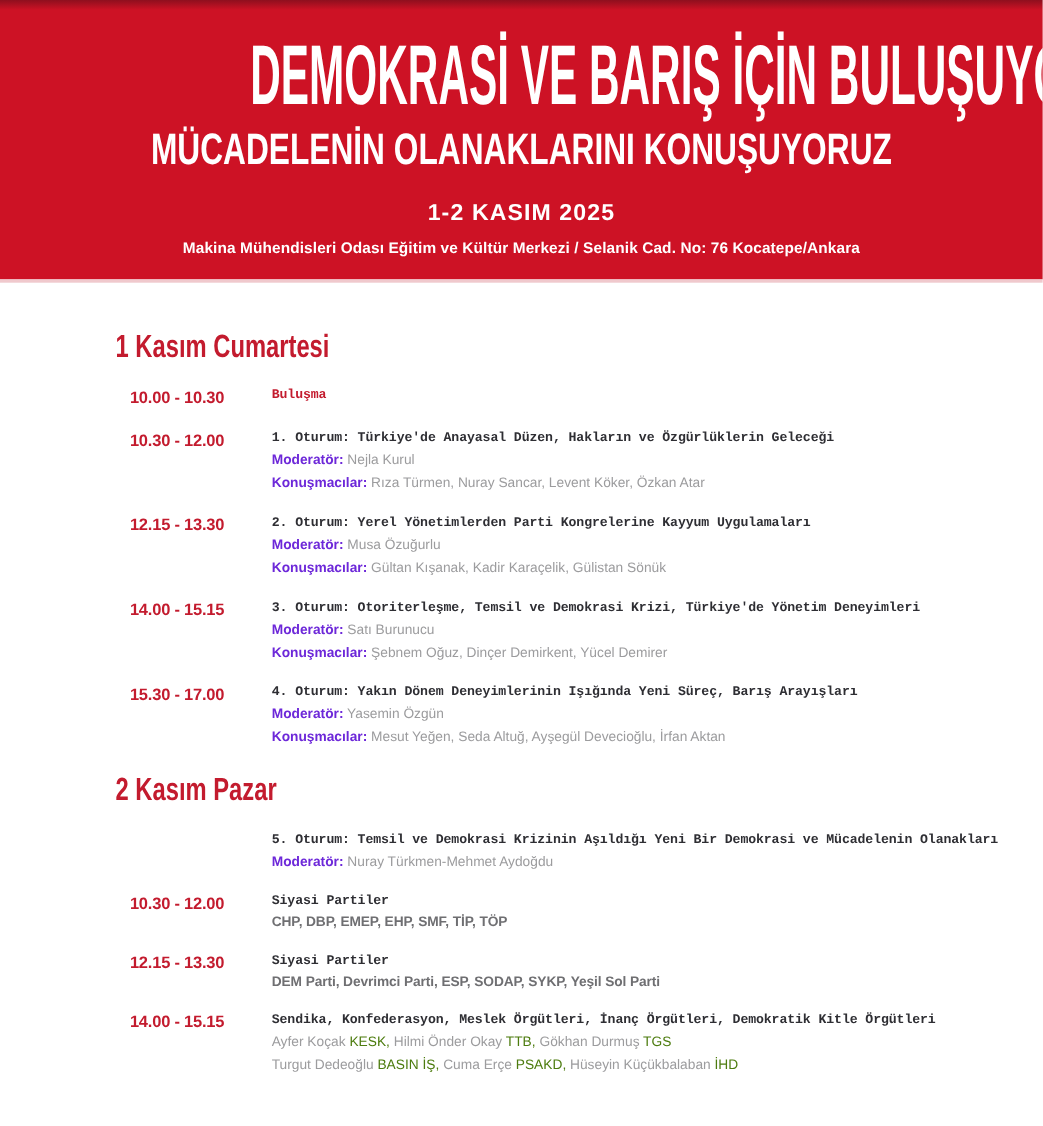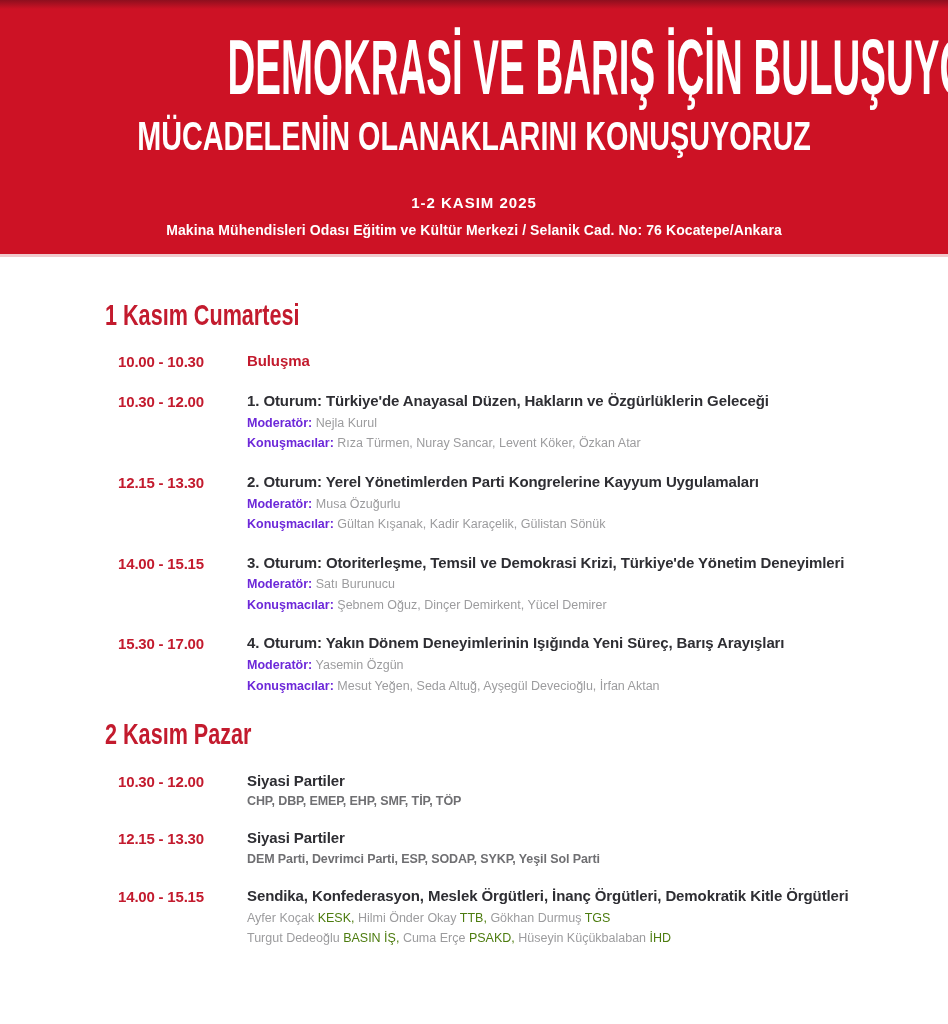--- a/index.html
+++ b/index.html
@@ -31,22 +31,22 @@
     transform-origin: center top;
   }
   .hero-sub {
     margin: 12px 0 0 0;
     font-size: 40px; font-weight: 700; line-height: 1.0;
     white-space: nowrap;
     transform: scale(0.72, 1.0);
     transform-origin: center top;
   }
   .hero-date {
-    margin-top: 38px;
-    font-size: 15px; font-weight: 700; letter-spacing: 1px;
+    margin-top: 26px;
+    font-size: 21px; font-weight: 700; letter-spacing: 1px;
   }
   .hero-venue {
     margin-top: 11px;
     font-size: 14px; font-weight: 700; letter-spacing: 0.1px;
   }
 
   
   .schedule { padding: 18px 40px 0 60px; margin-left: 45px; }
 
   .day-title {
@@ -63,23 +63,24 @@
     flex: none; width: 112px;
     text-align: center;
     color: #c31b2e;
     font-size: 15px; font-weight: 700; letter-spacing: -0.2px;
     padding-top: 1px;
     white-space: nowrap;
   }
   .content { margin-left: 30px; min-height: 18px; }
   .session-title {
     color: #2e2e33;
-    font-size: 15px; font-weight: 700; letter-spacing: -0.1px;
+    font-size: 12px; font-weight: 700; letter-spacing: -0.1px;
     line-height: 1.25;
     white-space: nowrap;
+    font-family: Liberation Mono, monospace;
   }
   .session-title.red { color: #c31b2e; }
   .detail-line {
     margin-top: 4px;
     font-size: 12.5px; line-height: 1.32;
     color: #9c9c9e;
   }
   .detail-label { font-weight: 700; color: #6d28d9; }
   .party-line {
     margin-top: 4px;
@@ -140,20 +141,27 @@
           <div class="content">
             <div class="session-title">4. Oturum: Yakın Dönem Deneyimlerinin Işığında Yeni Süreç, Barış Arayışları</div>
             <div class="detail-line"><span class="detail-label">Moderatör:</span> <span>Yasemin Özgün</span></div>
             <div class="detail-line"><span class="detail-label">Konuşmacılar:</span> <span>Mesut Yeğen, Seda Altuğ, Ayşegül Devecioğlu, İrfan Aktan</span></div>
           </div>
         </div>
       </section>
       <section class="day-section">
         <h3 class="day-title">2 Kasım Pazar</h3>
         <div class="row">
+          <div class="time"></div>
+          <div class="content">
+            <div class="session-title">5. Oturum: Temsil ve Demokrasi Krizinin Aşıldığı Yeni Bir Demokrasi ve Mücadelenin Olanakları</div>
+            <div class="detail-line"><span class="detail-label">Moderatör:</span> <span>Nuray Türkmen-Mehmet Aydoğdu</span></div>
+          </div>
+        </div>
+        <div class="row">
           <div class="time">10.30 - 12.00</div>
           <div class="content">
             <div class="session-title">Siyasi Partiler</div>
             <div class="party-line">CHP, DBP, EMEP, EHP, SMF, TİP, TÖP</div>
           </div>
         </div>
         <div class="row">
           <div class="time">12.15 - 13.30</div>
           <div class="content">
             <div class="session-title">Siyasi Partiler</div>

